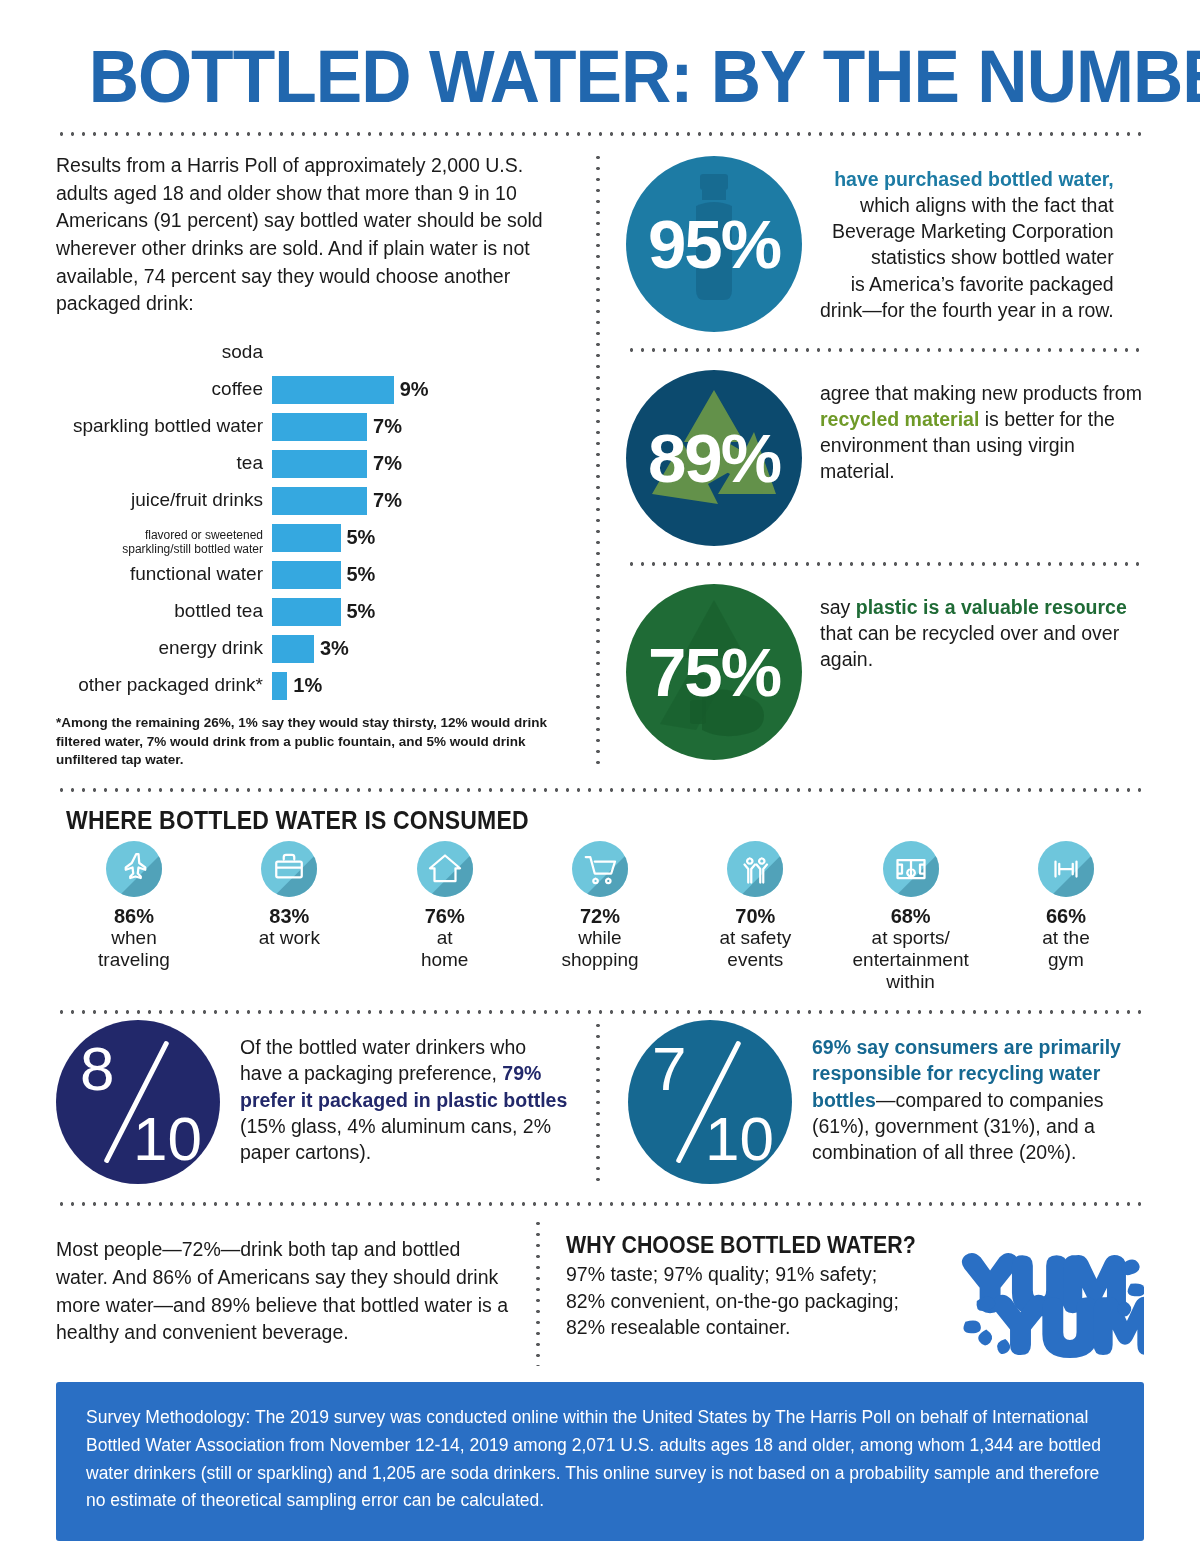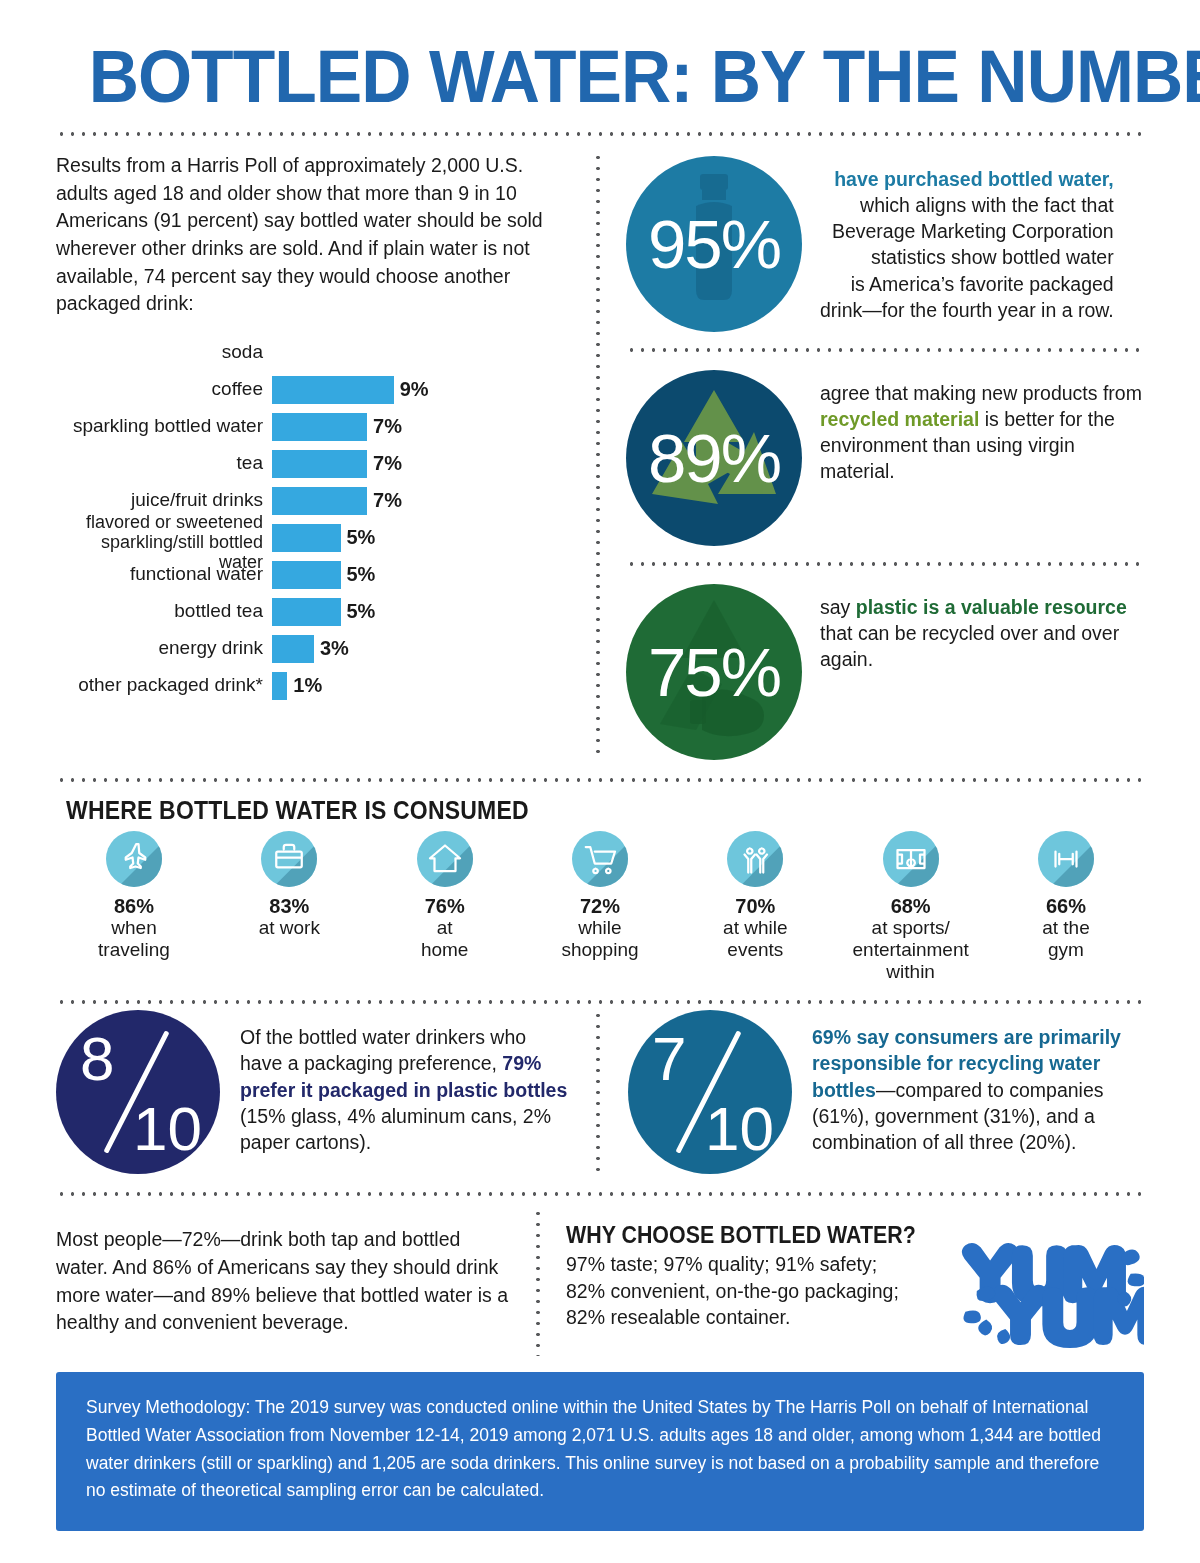--- a/index.html
+++ b/index.html
@@ -39,34 +39,34 @@
 
   .intro{font-size:19.5px;line-height:1.42;color:#1a1a1a;}
 
   
   .chart{margin-top:18px;}
   .row{display:flex;align-items:center;height:33px;margin-bottom:4px;}
   .row .lbl{
     width:216px;text-align:right;padding-right:9px;
     font-size:19px;line-height:1.08;color:#1a1a1a;
   }
-  .row .lbl.two{font-size:18px;line-height:1.1;margin-top:10px;}
+  .row .lbl.two{font-size:12px;line-height:1.1;margin-top:10px;}
   .row .barwrap{flex:1;display:flex;align-items:center;}
   .row .bar{height:28px;background:#35a8e0;}
   .row .val{font-size:20px;font-weight:700;margin-left:6px;white-space:nowrap;}
   .footnote{font-size:13.5px;line-height:1.38;margin-top:12px;font-weight:700;color:#1a1a1a;}
 
   
   .statblock{display:flex;align-items:flex-start;gap:18px;padding:4px 0 0 0;}
   .circle{
     width:176px;height:176px;border-radius:50%;flex:none;position:relative;
     display:flex;align-items:center;justify-content:center;overflow:hidden;
   }
   .circle .pct{
-    position:relative;z-index:3;color:#fff;font-weight:400;
+    position:relative;z-index:3;color:#fff;font-weight:700;
     font-size:69px;line-height:1;letter-spacing:-2px;
     font-family:"Liberation Sans","DejaVu Sans",sans-serif;
   }
   .circle .art{position:absolute;inset:0;z-index:1;}
   .c-blue{background:#1d7ba4;}
   .c-green{background:#0c4a6e;}
   .c-dgreen{background:#1f6b36;}
   .stattext{font-size:19.5px;line-height:1.34;padding-top:10px;}
   .stattext .b-blue{color:#1d7ba4;font-weight:700;}
   .stattext .b-green{color:#6f9a28;font-weight:700;}
@@ -233,20 +233,21 @@
           <div class="row">
             <div class="lbl">
               <div>other packaged drink*</div>
             </div>
             <div class="barwrap">
               <div class="bar" style="width: 15.3px; background: rgb(53, 168, 224);"></div>
               <div class="val">1%</div>
             </div>
           </div>
         </div>
+      <p class="footnote">*Among the remaining 26%, 1% say they would stay thirsty, 12% would drink filtered water, 7% would drink from a public fountain, and 5% would drink unfiltered tap water.</p>
     </div>
 
     <div class="vrule"></div>
 
     <div class="col-right">
 
       <div class="statblock">
         <div class="circle c-blue">
           <svg class="art" viewBox="0 0 176 176">
             <g fill="#17698f" opacity=".85">
@@ -366,21 +367,21 @@
       </div>
       <div class="place">
         <div class="pcircle" style="background: rgb(110, 198, 220);">
           <div class="shadow"></div>
           <svg width="36" height="36" viewBox="0 0 48 48" fill="none" stroke="#ffffff" stroke-width="3" stroke-linecap="round" stroke-linejoin="round">
             <path d="M17 10 a3.5 3.5 0 1 0 0.1 0 M33 10 a3.5 3.5 0 1 0 0.1 0 M10 18 l5 6 l0 18 M24 18 l-5 6 l0 18 M26 18 l5 6 l0 18 M40 18 l-5 6 l0 18"></path>
           </svg>
         </div>
         <div class="pnum">70%</div>
         <div class="plabel">
-          <div>at while</div>
+          <div>at safety</div>
           <div>events</div>
         </div>
       </div>
       <div class="place">
         <div class="pcircle" style="background: rgb(110, 198, 220);">
           <div class="shadow"></div>
           <svg width="36" height="36" viewBox="0 0 48 48" fill="none" stroke="#ffffff" stroke-width="3" stroke-linecap="round" stroke-linejoin="round">
             <path d="M6 12 l36 0 l0 24 l-36 0 z M24 12 l0 24 M24 24 a5 5 0 1 0 0.1 0 M6 18 l6 0 l0 12 l-6 0 M42 18 l-6 0 l0 12 l6 0"></path>
           </svg>
         </div>

